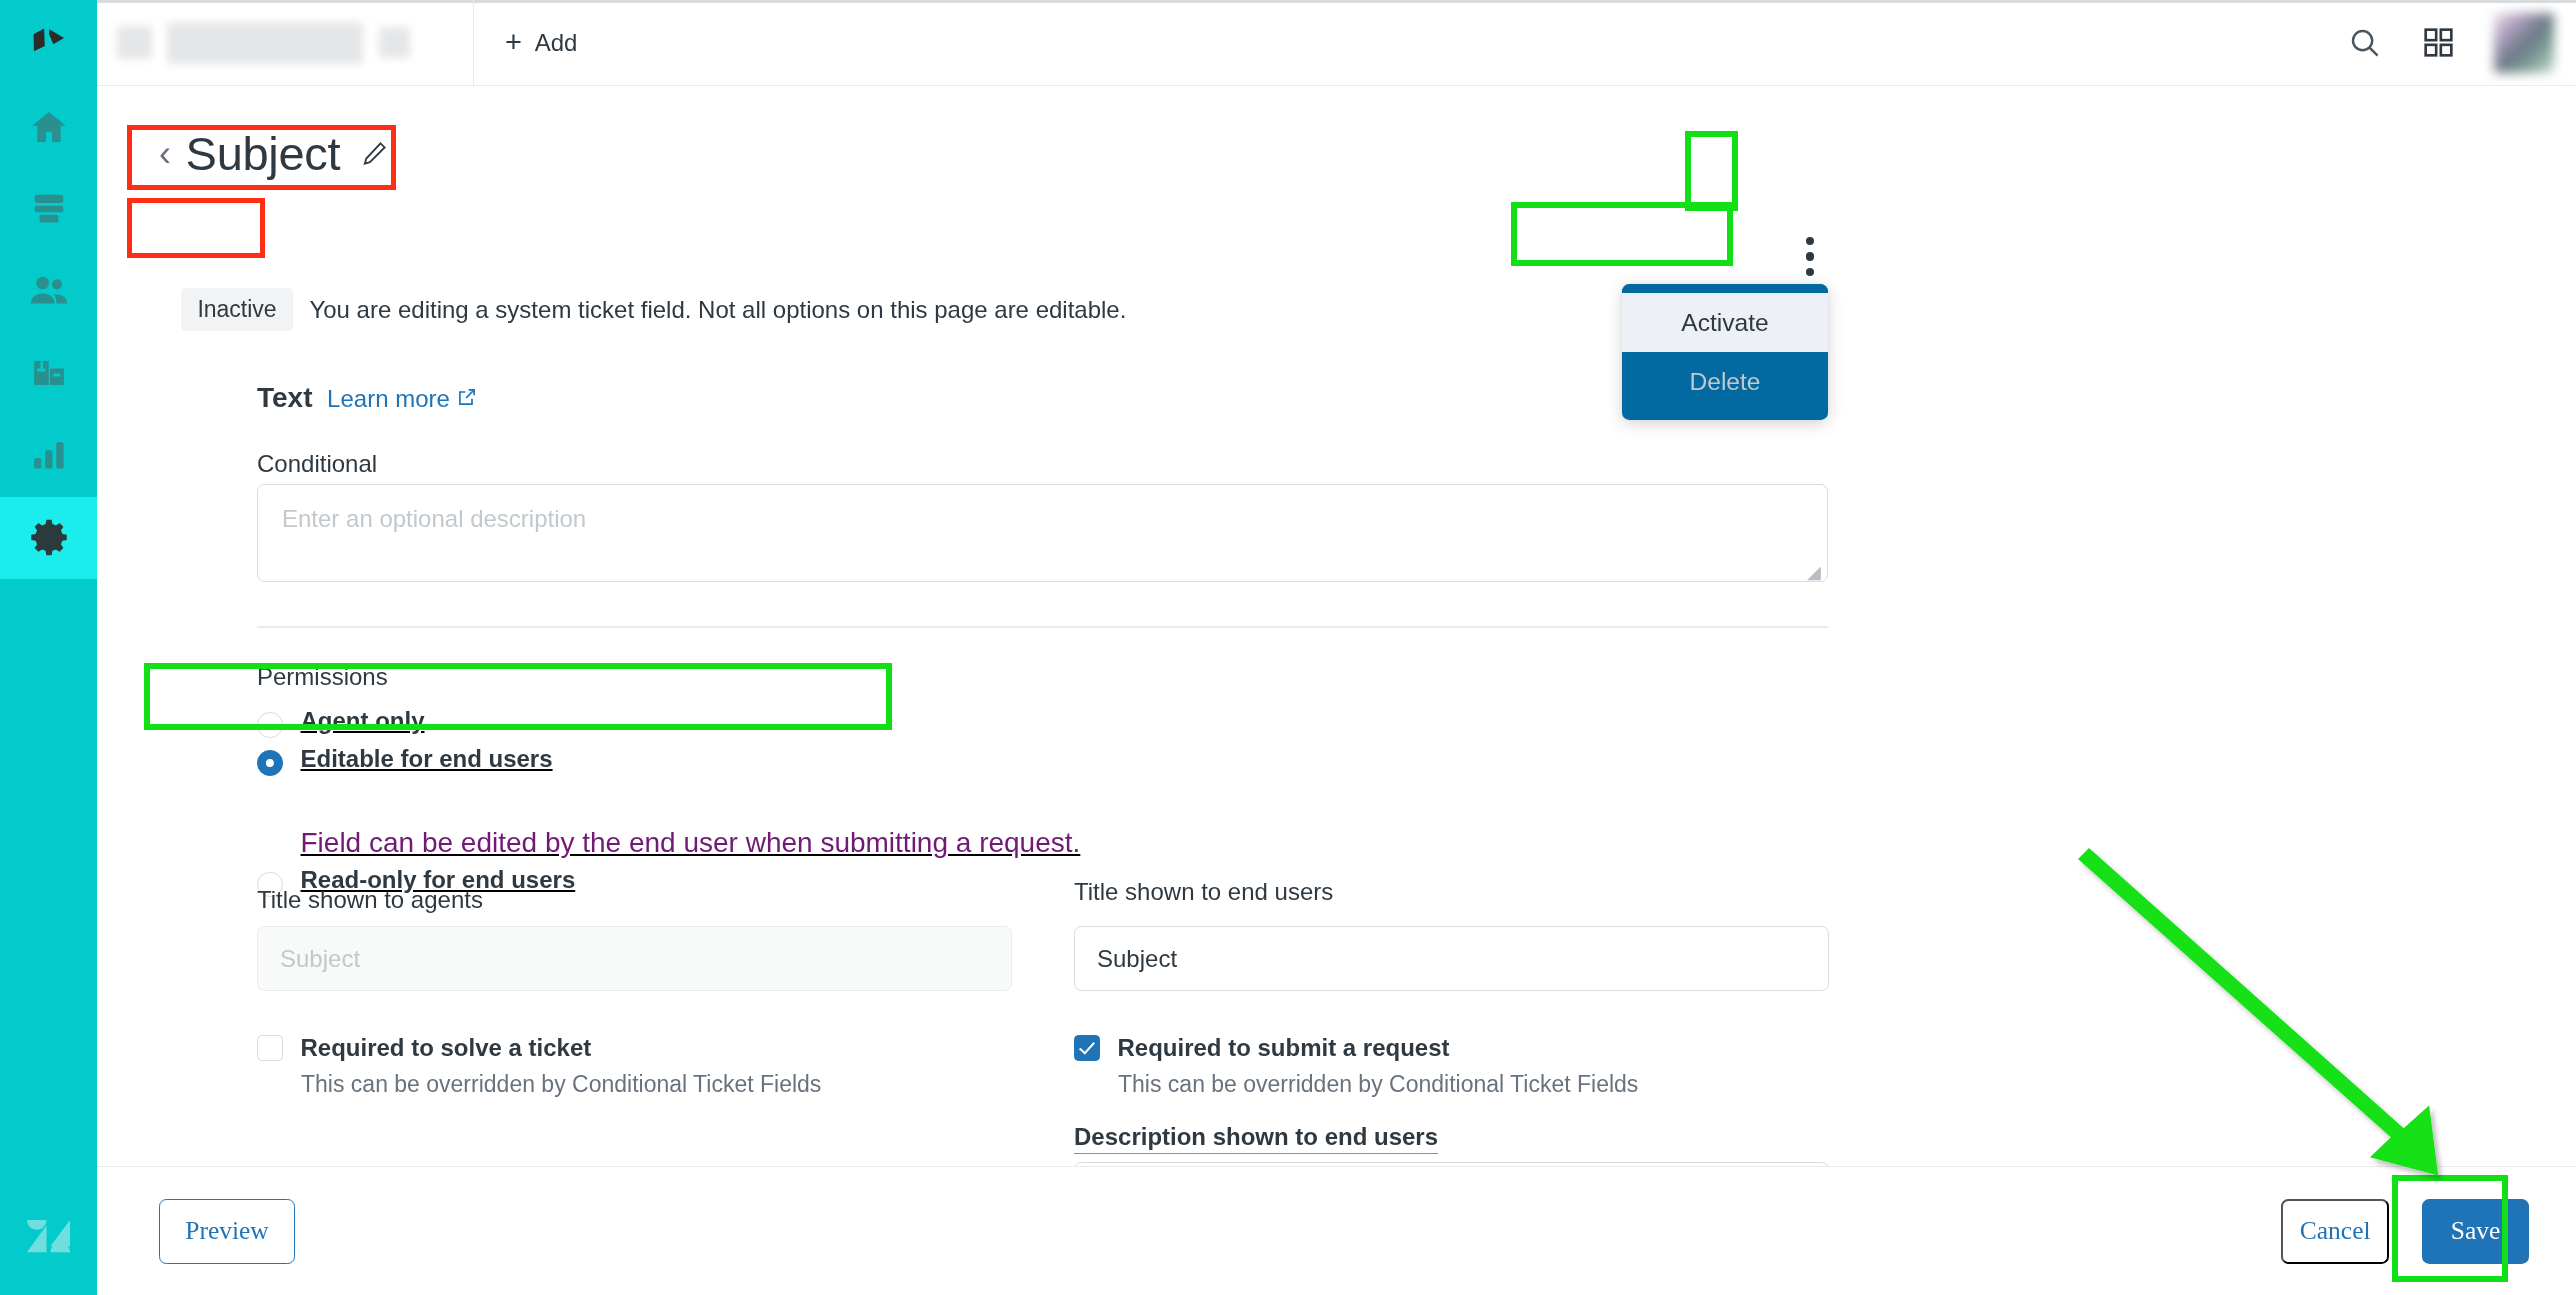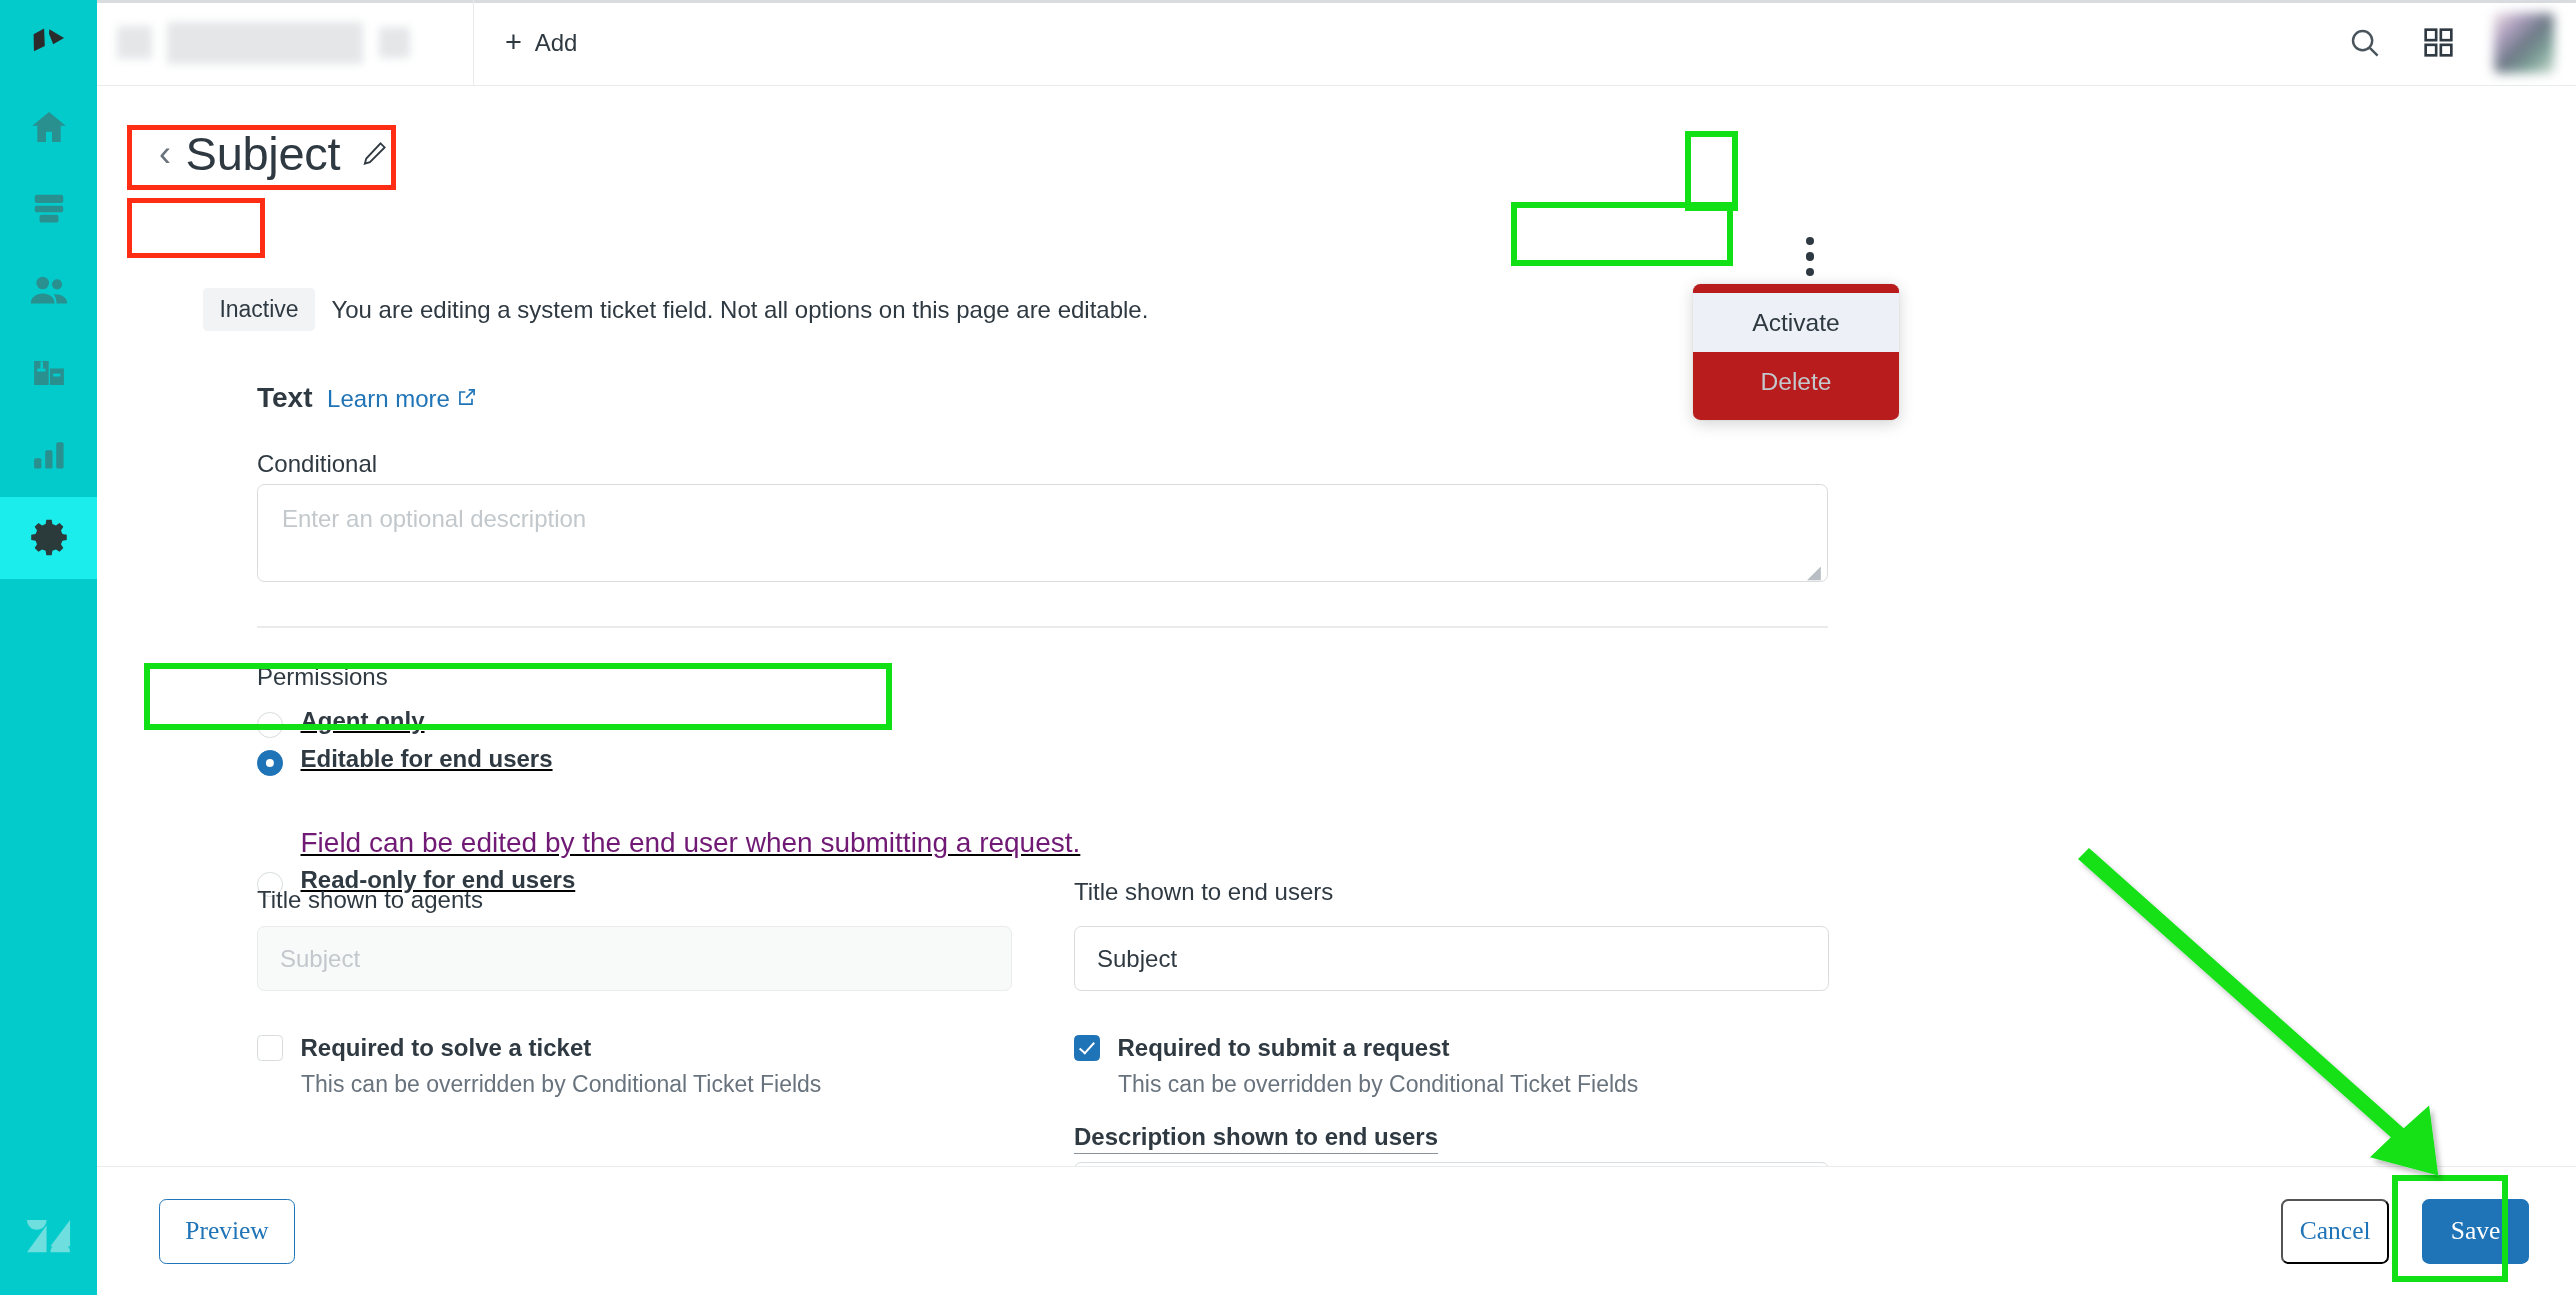--- a/index.html
+++ b/index.html
@@ -82,21 +82,21 @@
   .title-row {
     position: absolute; left: 62px; top: 40px;
     display: flex; align-items: center; gap: 14.6px;
   }
   .back-chevron { font-size: 36px; color: #68737d; line-height: 1; cursor: pointer; }
   .page-title { font-size: 47px; font-weight: 400; color: #2f3941; letter-spacing: -0.3px; }
   .pencil-icon { margin-left: 5.5px; cursor: pointer; display: flex; }
 
   .status-row {
     position: absolute; left: 84px; top: 202px;
-    display: flex; align-items: center; gap: 16.4px; margin-left: 22px;
+    display: flex; align-items: center; gap: 16.4px;
   }
   .badge-inactive {
     background: #f1f3f5; color: #2f3941;
     font-size: 23px; padding: 8.2px 16.4px; border-radius: 4.5px;
   }
   .status-note { font-size: 24px; color: #2f3941; }
 
   .type-row {
     position: absolute; left: 160px; top: 296px;
     display: flex; align-items: baseline; gap: 14.6px;
@@ -191,23 +191,23 @@
 
   
   .kebab {
     position: absolute; left: 1694px; top: 136px;
     width: 38px; height: 69px;
     display: flex; flex-direction: column; align-items: center; justify-content: center;
     gap: 7.3px; cursor: pointer;
   }
   .kdot { width: 8.2px; height: 8.2px; border-radius: 50%; background: #2f3941; }
   .menu {
-    position: absolute; left: 1596px; top: 198px;
+    position: absolute; left: 1525px; top: 198px;
     width: 206px; padding: 9px 0;
-    background: #b91c1c; border-radius: 7.3px;
+    background: #0369a1; border-radius: 7.3px;
     box-shadow: 0 3.6px 16.4px rgba(0,0,0,0.17), 0 0 1.8px rgba(0,0,0,0.10);
   }
   .menu-item { font-size: 24.6px; padding: 15.5px 0; text-align: center; cursor: pointer; }
   .menu-item.hovered { background: #edf0f7; color: #2f3941; }
   .menu-item.disabled { color: #c2c8cc; cursor: default; }
 
   
   .footer {
     position: absolute; left: 97px; top: 1166px;
     width: 2479px; height: 129px;

